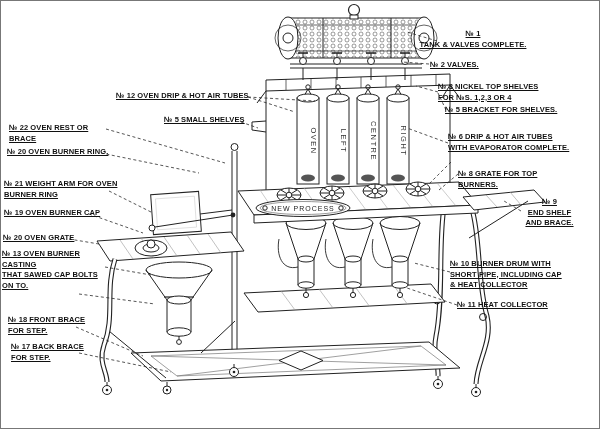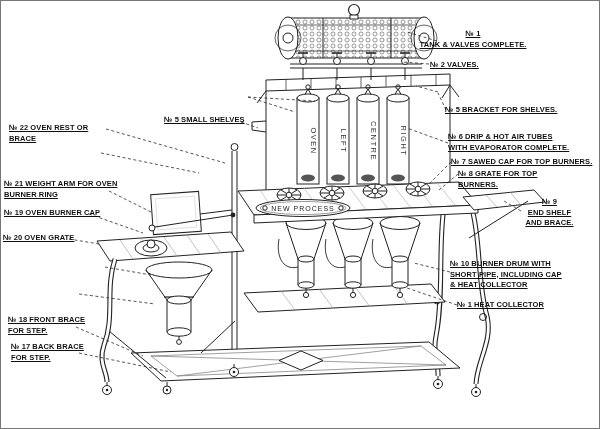--- a/index.html
+++ b/index.html
@@ -305,36 +305,42 @@
     <line x1="104" y1="266" x2="150" y2="274"></line>
     <line x1="78" y1="293" x2="154" y2="303"></line>
     <line x1="75" y1="326" x2="142" y2="355"></line>
     <line x1="78" y1="352" x2="170" y2="371"></line>
   </g>
 </svg>
 
 <div class="label center" style="left:413px;top:28px;width:118px">№ 1
 TANK &amp; VALVES COMPLETE.</div>
 <div class="label" style="left:429px;top:59px;width:70px">№ 2 VALVES.</div>
+<div class="label" style="left:437px;top:81px;width:125px">№ 3 NICKEL TOP SHELVES
+FOR №S. 1,2,3 OR 4</div>
 <div class="label" style="left:444px;top:104px;width:130px">№ 5 BRACKET FOR SHELVES.</div>
 <div class="label" style="left:163px;top:114px;width:85px">№ 5 SMALL SHELVES</div>
 <div class="label" style="left:447px;top:131px;width:135px">№ 6 DRIP &amp; HOT AIR TUBES
 WITH EVAPORATOR COMPLETE.</div>
-<div class="label" style="left:450px;top:156px;width:146px">№ 7 SAWED CAP FOR TOP BURNERS.</div>
 <div class="label" style="left:457px;top:168px;width:114px">№ 8 GRATE FOR TOP BURNERS.</div>
 <div class="label center" style="left:511px;top:196px;width:75px">№ 9
 END SHELF
 AND BRACE.</div>
 <div class="label" style="left:449px;top:258px;width:148px">№ 10 BURNER DRUM WITH
 SHORT PIPE, INCLUDING CAP
 &amp; HEAT COLLECTOR</div>
-<div class="label" style="left:456px;top:299px;width:115px">№ 1 HEAT COLLECTOR</div>
+<div class="label" style="left:456px;top:299px;width:115px">№ 11 HEAT COLLECTOR</div>
+<div class="label" style="left:115px;top:90px;width:140px">№ 12 OVEN DRIP &amp; HOT AIR TUBES</div>
+<div class="label" style="left:1px;top:248px;width:112px">№ 13 OVEN BURNER CASTING
+THAT SAWED CAP BOLTS
+ON TO.</div>
 <div class="label" style="left:7px;top:314px;width:88px">№ 18 FRONT BRACE
 FOR STEP.</div>
 <div class="label" style="left:10px;top:341px;width:88px">№ 17 BACK BRACE
 FOR STEP.</div>
 <div class="label" style="left:2px;top:232px;width:78px">№ 20 OVEN GRATE</div>
 <div class="label" style="left:3px;top:207px;width:98px">№ 19 OVEN BURNER CAP</div>
+<div class="label" style="left:6px;top:146px;width:105px">№ 20 OVEN BURNER RING.</div>
 <div class="label" style="left:3px;top:178px;width:114px">№ 21 WEIGHT ARM FOR OVEN
 BURNER RING</div>
 <div class="label" style="left:8px;top:122px;width:108px">№ 22 OVEN REST OR BRACE</div>
 
 </div>
 
 </body></html>

